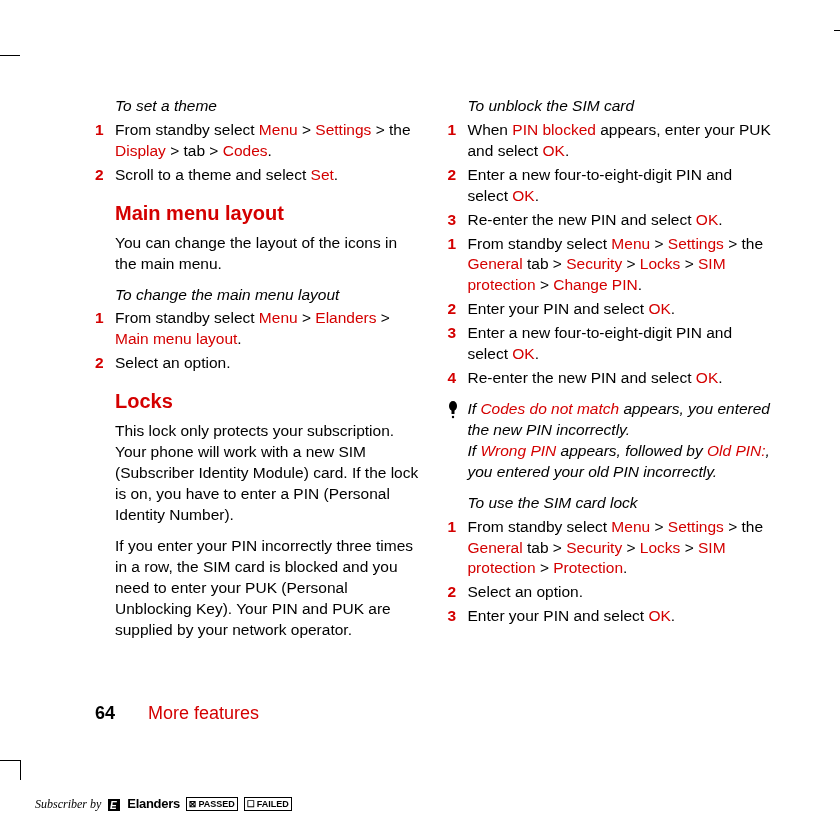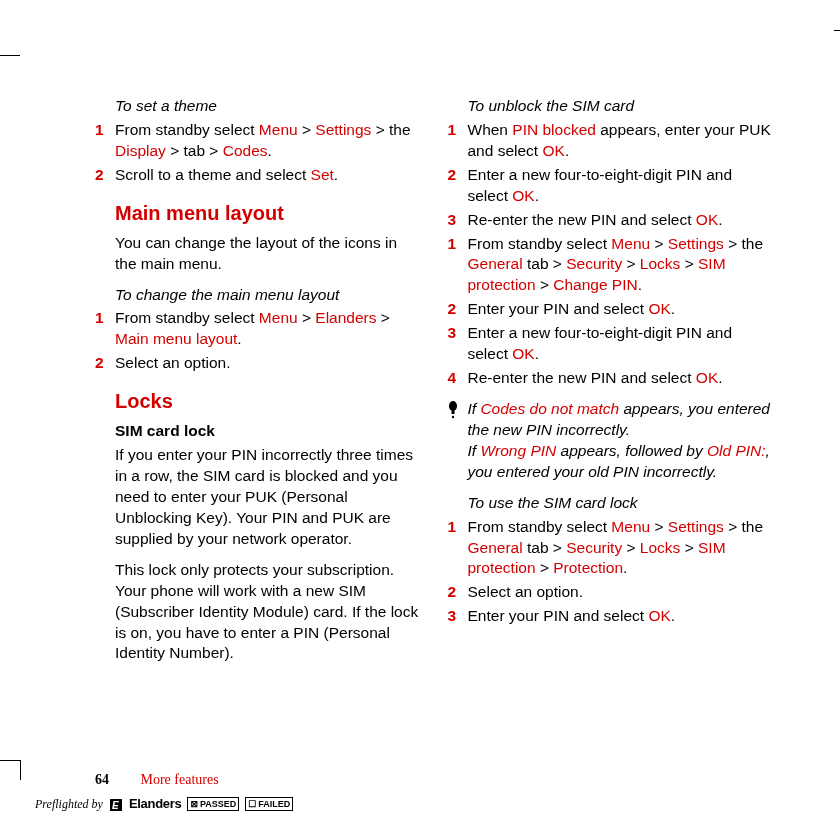--- a/index.html
+++ b/index.html
@@ -67,24 +67,23 @@
     margin-bottom: 10px;
   }
   .note .bulb {
     position: absolute;
     left: 0px;
     top: 2px;
     font-style: normal;
   }
   .footer {
     position: absolute;
-    top: 771px;
+    top: 701px;
     left: 95px;
-    font-size: 14px;
-    font-family: Liberation Serif, serif;
+    font-size: 18px;
   }
   .footer .pn { font-weight: bold; margin-right: 28px; }
   .footer .sec { color: #d40000; }
   .preflight {
     position: absolute;
     top: 795px;
     left: 35px;
     font-size: 12px;
     font-family: "Times New Roman", serif;
     font-style: italic;
@@ -115,23 +114,22 @@
     <div class="h1red">Main menu layout</div>
     <div class="bodytext">You can change the layout of the icons in the main menu.</div>
 
     <div class="subhead">To change the main menu layout</div>
     <ol>
       <li><span class="num">1</span><span>From standby select </span><span class="red">Menu</span><span> &gt; </span><span class="red">Elanders</span><span> &gt; </span><span class="red">Main menu layout</span><span>.</span></li>
       <li><span class="num">2</span><span>Select an option.</span></li>
     </ol>
 
     <div class="h1red">Locks</div>
-    <div class="boldline">SIM card lock</div>
+    <div class="bodytext">This lock only protects your subscription. Your phone will work with a new SIM (Subscriber Identity Module) card. If the lock is on, you have to enter a PIN (Personal Identity Number).</div>
     <div class="bodytext">If you enter your PIN incorrectly three times in a row, the SIM card is blocked and you need to enter your PUK (Personal Unblocking Key). Your PIN and PUK are supplied by your network operator.</div>
-    <div class="bodytext">This lock only protects your subscription. Your phone will work with a new SIM (Subscriber Identity Module) card. If the lock is on, you have to enter a PIN (Personal Identity Number).</div>
   </div>
 
   <div class="col">
     <div class="subhead">To unblock the SIM card</div>
     <ol>
       <li><span class="num">1</span><span>When </span><span class="red">PIN blocked</span><span> appears, enter your PUK and select </span><span class="red">OK</span>.</li>
       <li><span class="num">2</span><span>Enter a new four-to-eight-digit PIN and select </span><span class="red">OK</span>.</li>
       <li><span class="num">3</span><span>Re-enter the new PIN and select </span><span class="red">OK</span>.</li>
     </ol>
 
@@ -162,21 +160,21 @@
     </ol>
   </div>
 </div>
 
 <div class="footer">
   <span class="pn">64</span>
   <span class="sec">More features</span>
 </div>
 
 <div class="preflight">
-  <span>Preflighted by</span>
+  <span>Subscriber by</span>
   <span>
     <svg width="14" height="14" viewBox="0 0 14 14">
         <rect x="1" y="1" width="12" height="12" fill="#000"></rect>
         <text x="3" y="11" fill="#fff" font-size="10" font-family="Arial" font-weight="bold">E</text>
       </svg>
   </span>
   <span class="brand">Elanders</span>
   <span class="tag">⊠ <span>PASSED</span></span>
   <span class="tag">☐ <span>FAILED</span></span>
 </div>

